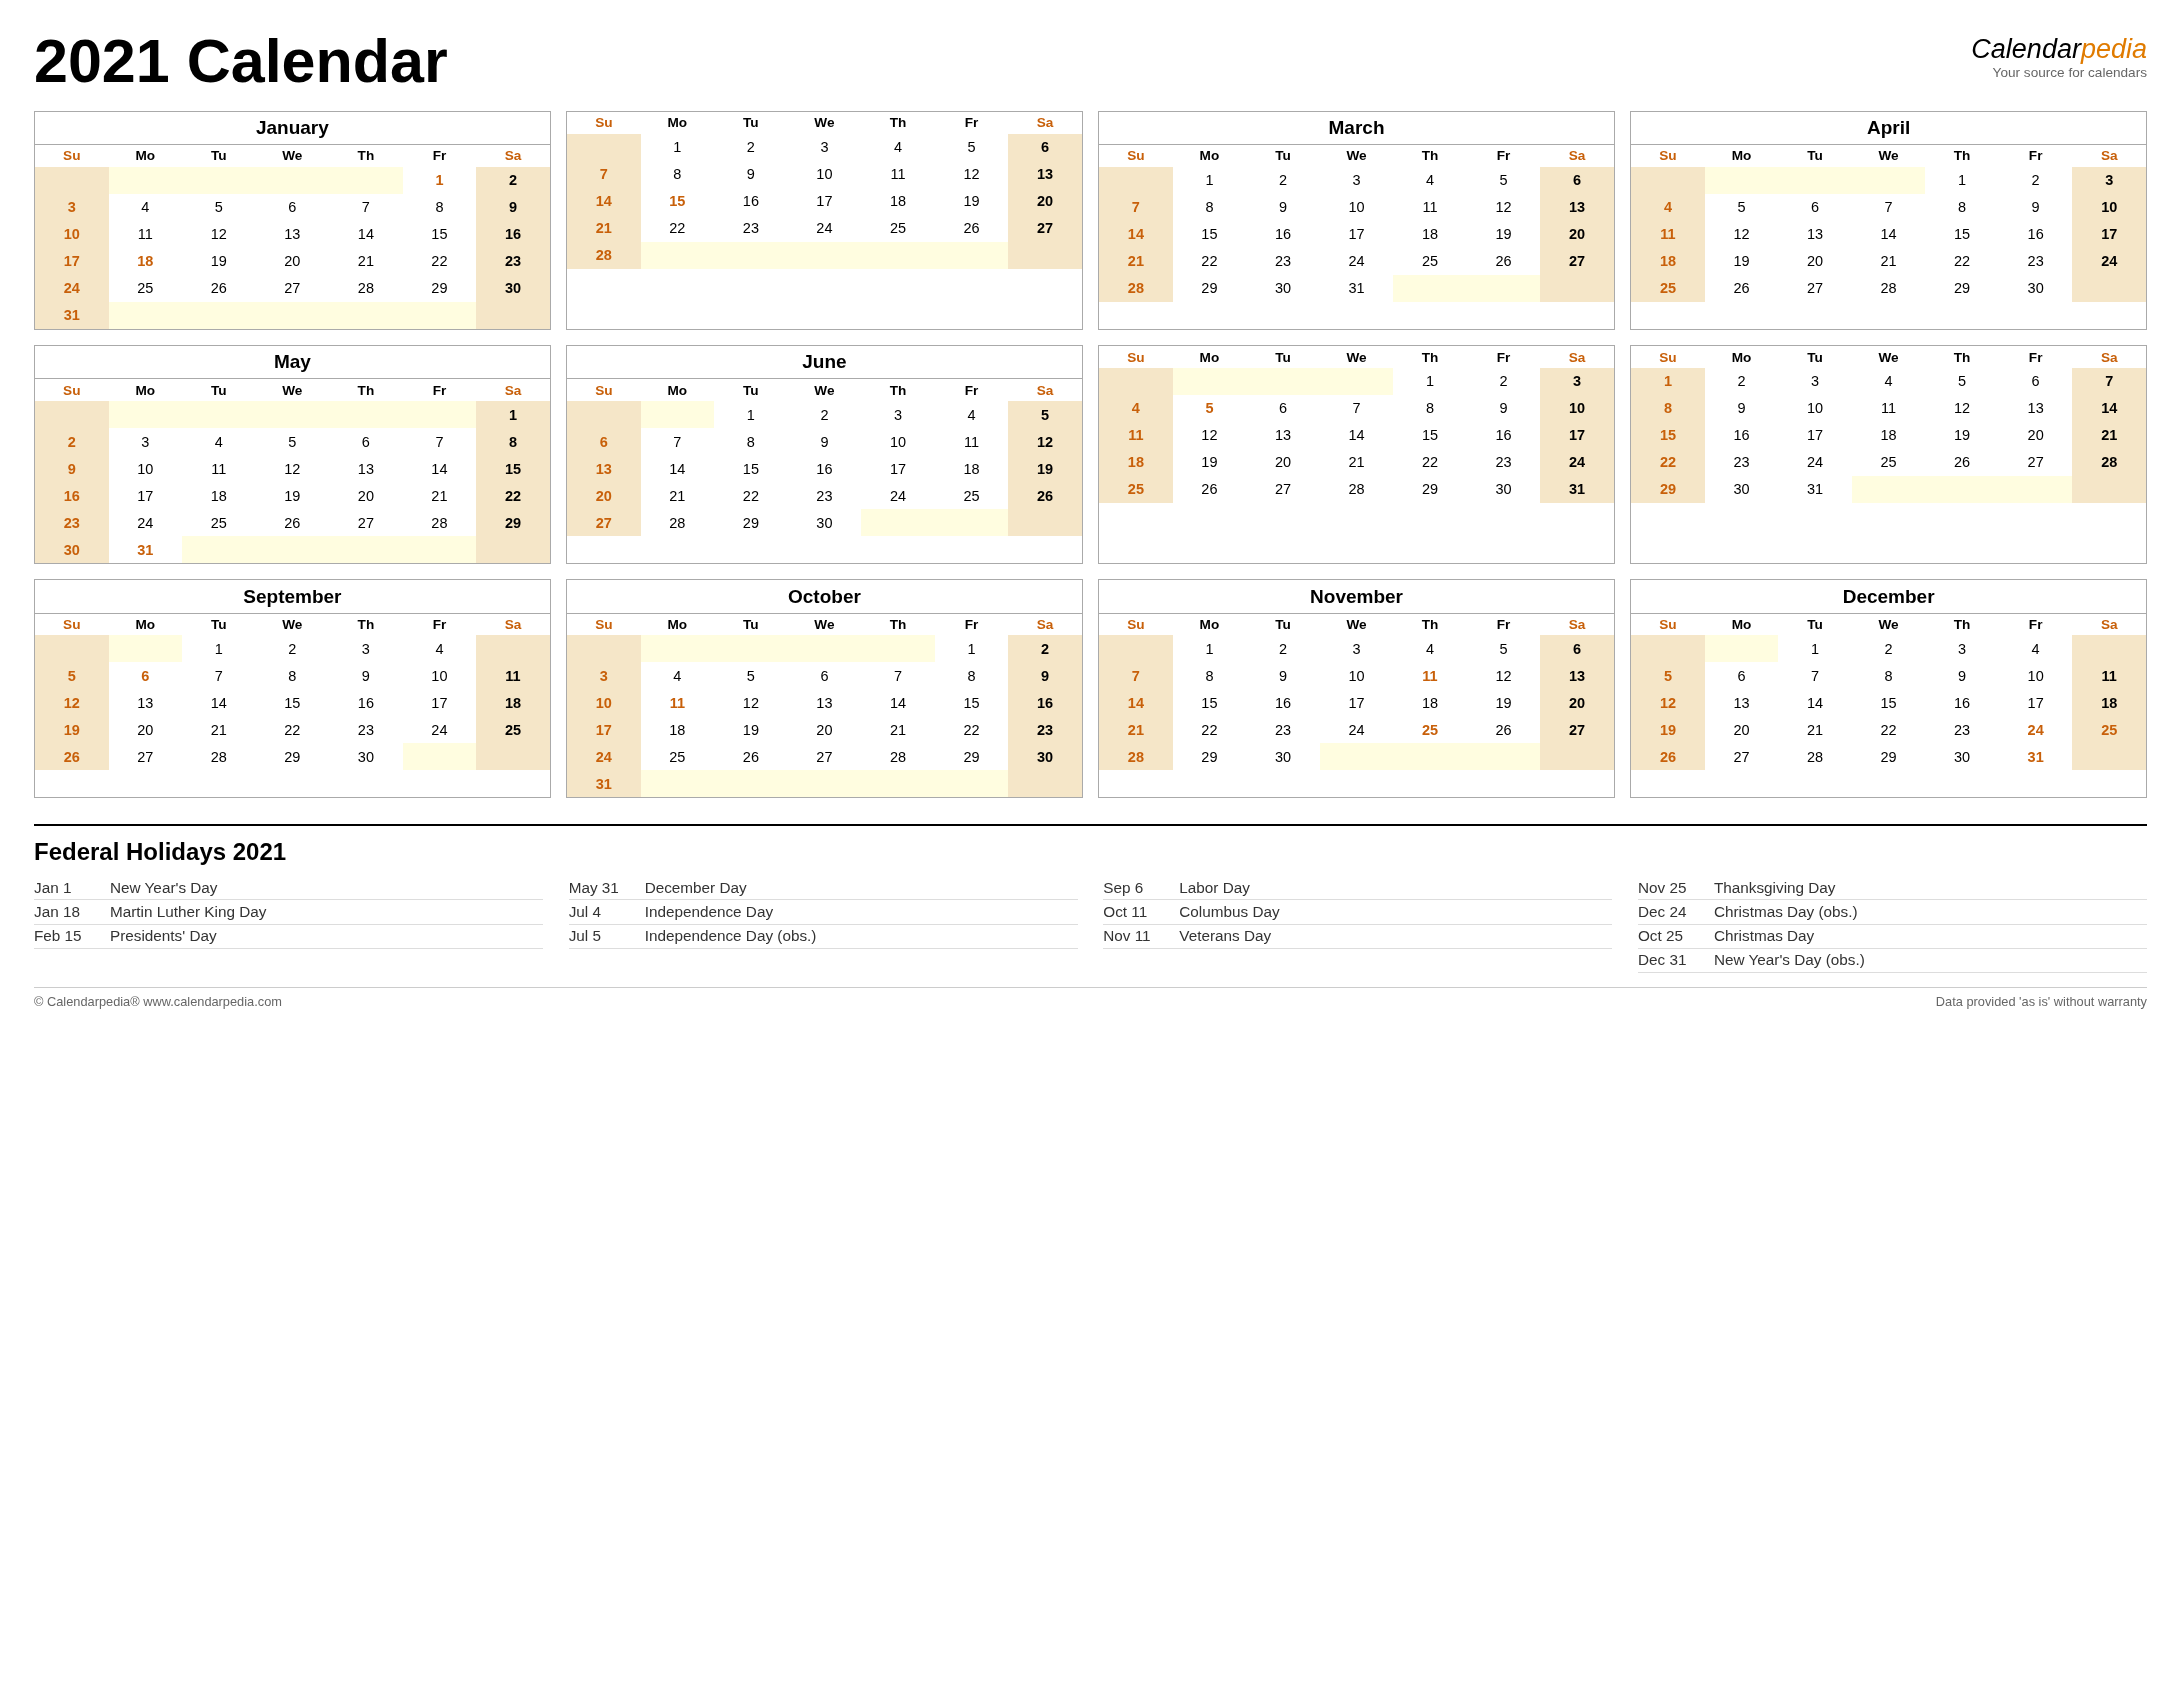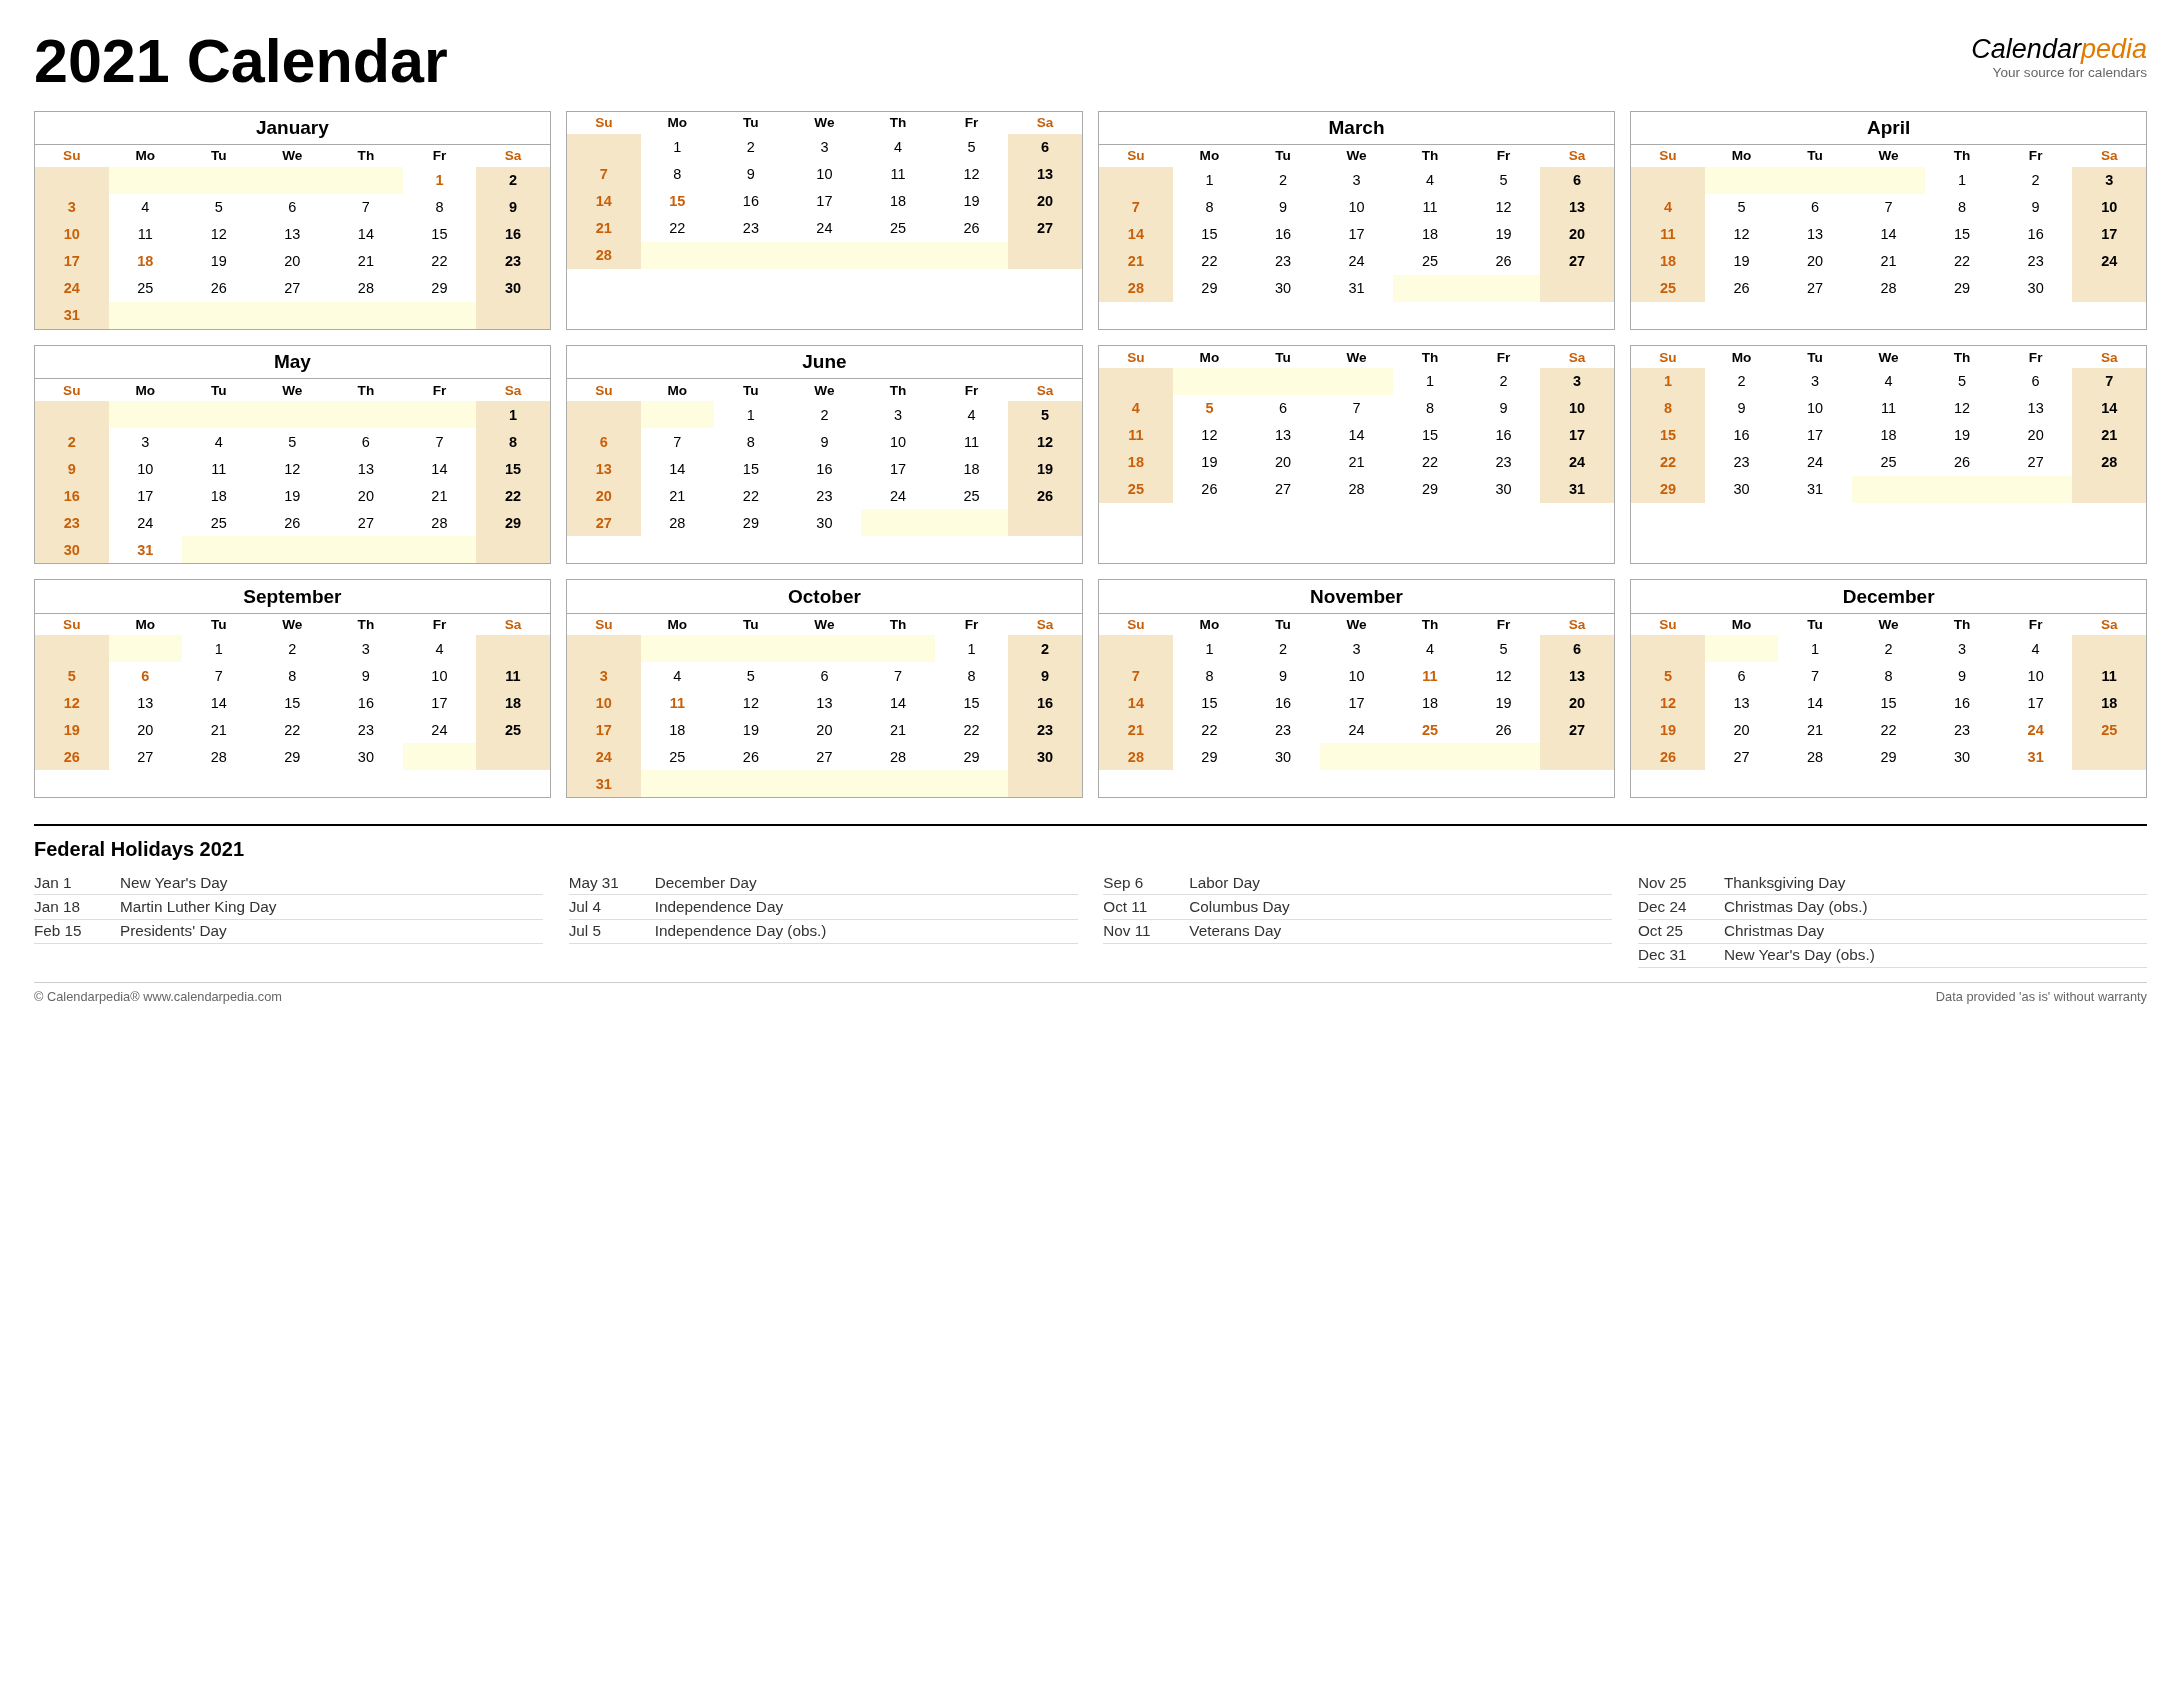--- a/index.html
+++ b/index.html
@@ -84,34 +84,34 @@
     .cell-sa { background: #f5e6c8 !important; font-weight: bold; }
     .cell-empty { background: #f5e0a0; }
 
     
     .holidays-section {
       border-top: 2.1px solid #000;
       padding-top: 12px;
       margin-top: 8.5px;
     }
     .holidays-title {
-      font-size: 20px;
+      font-size: 24px;
       font-weight: bold;
       margin-bottom: 10.2px;
     }
     .holidays-grid {
       display: grid;
       grid-template-columns: repeat(4, 1fr);
       gap: 0 25.6px;
       font-size: 15.3px;
     }
     .holiday-col {}
     .holiday-row {
       display: flex;
-      gap: 26px;
+      gap: 16px;
       padding: 2.6px 0;
       border-bottom: 0.9px solid #ddd;
     }
     .holiday-date {
       min-width: 60px;
       color: #333;
     }
     .holiday-name {
       color: #333;
     }

